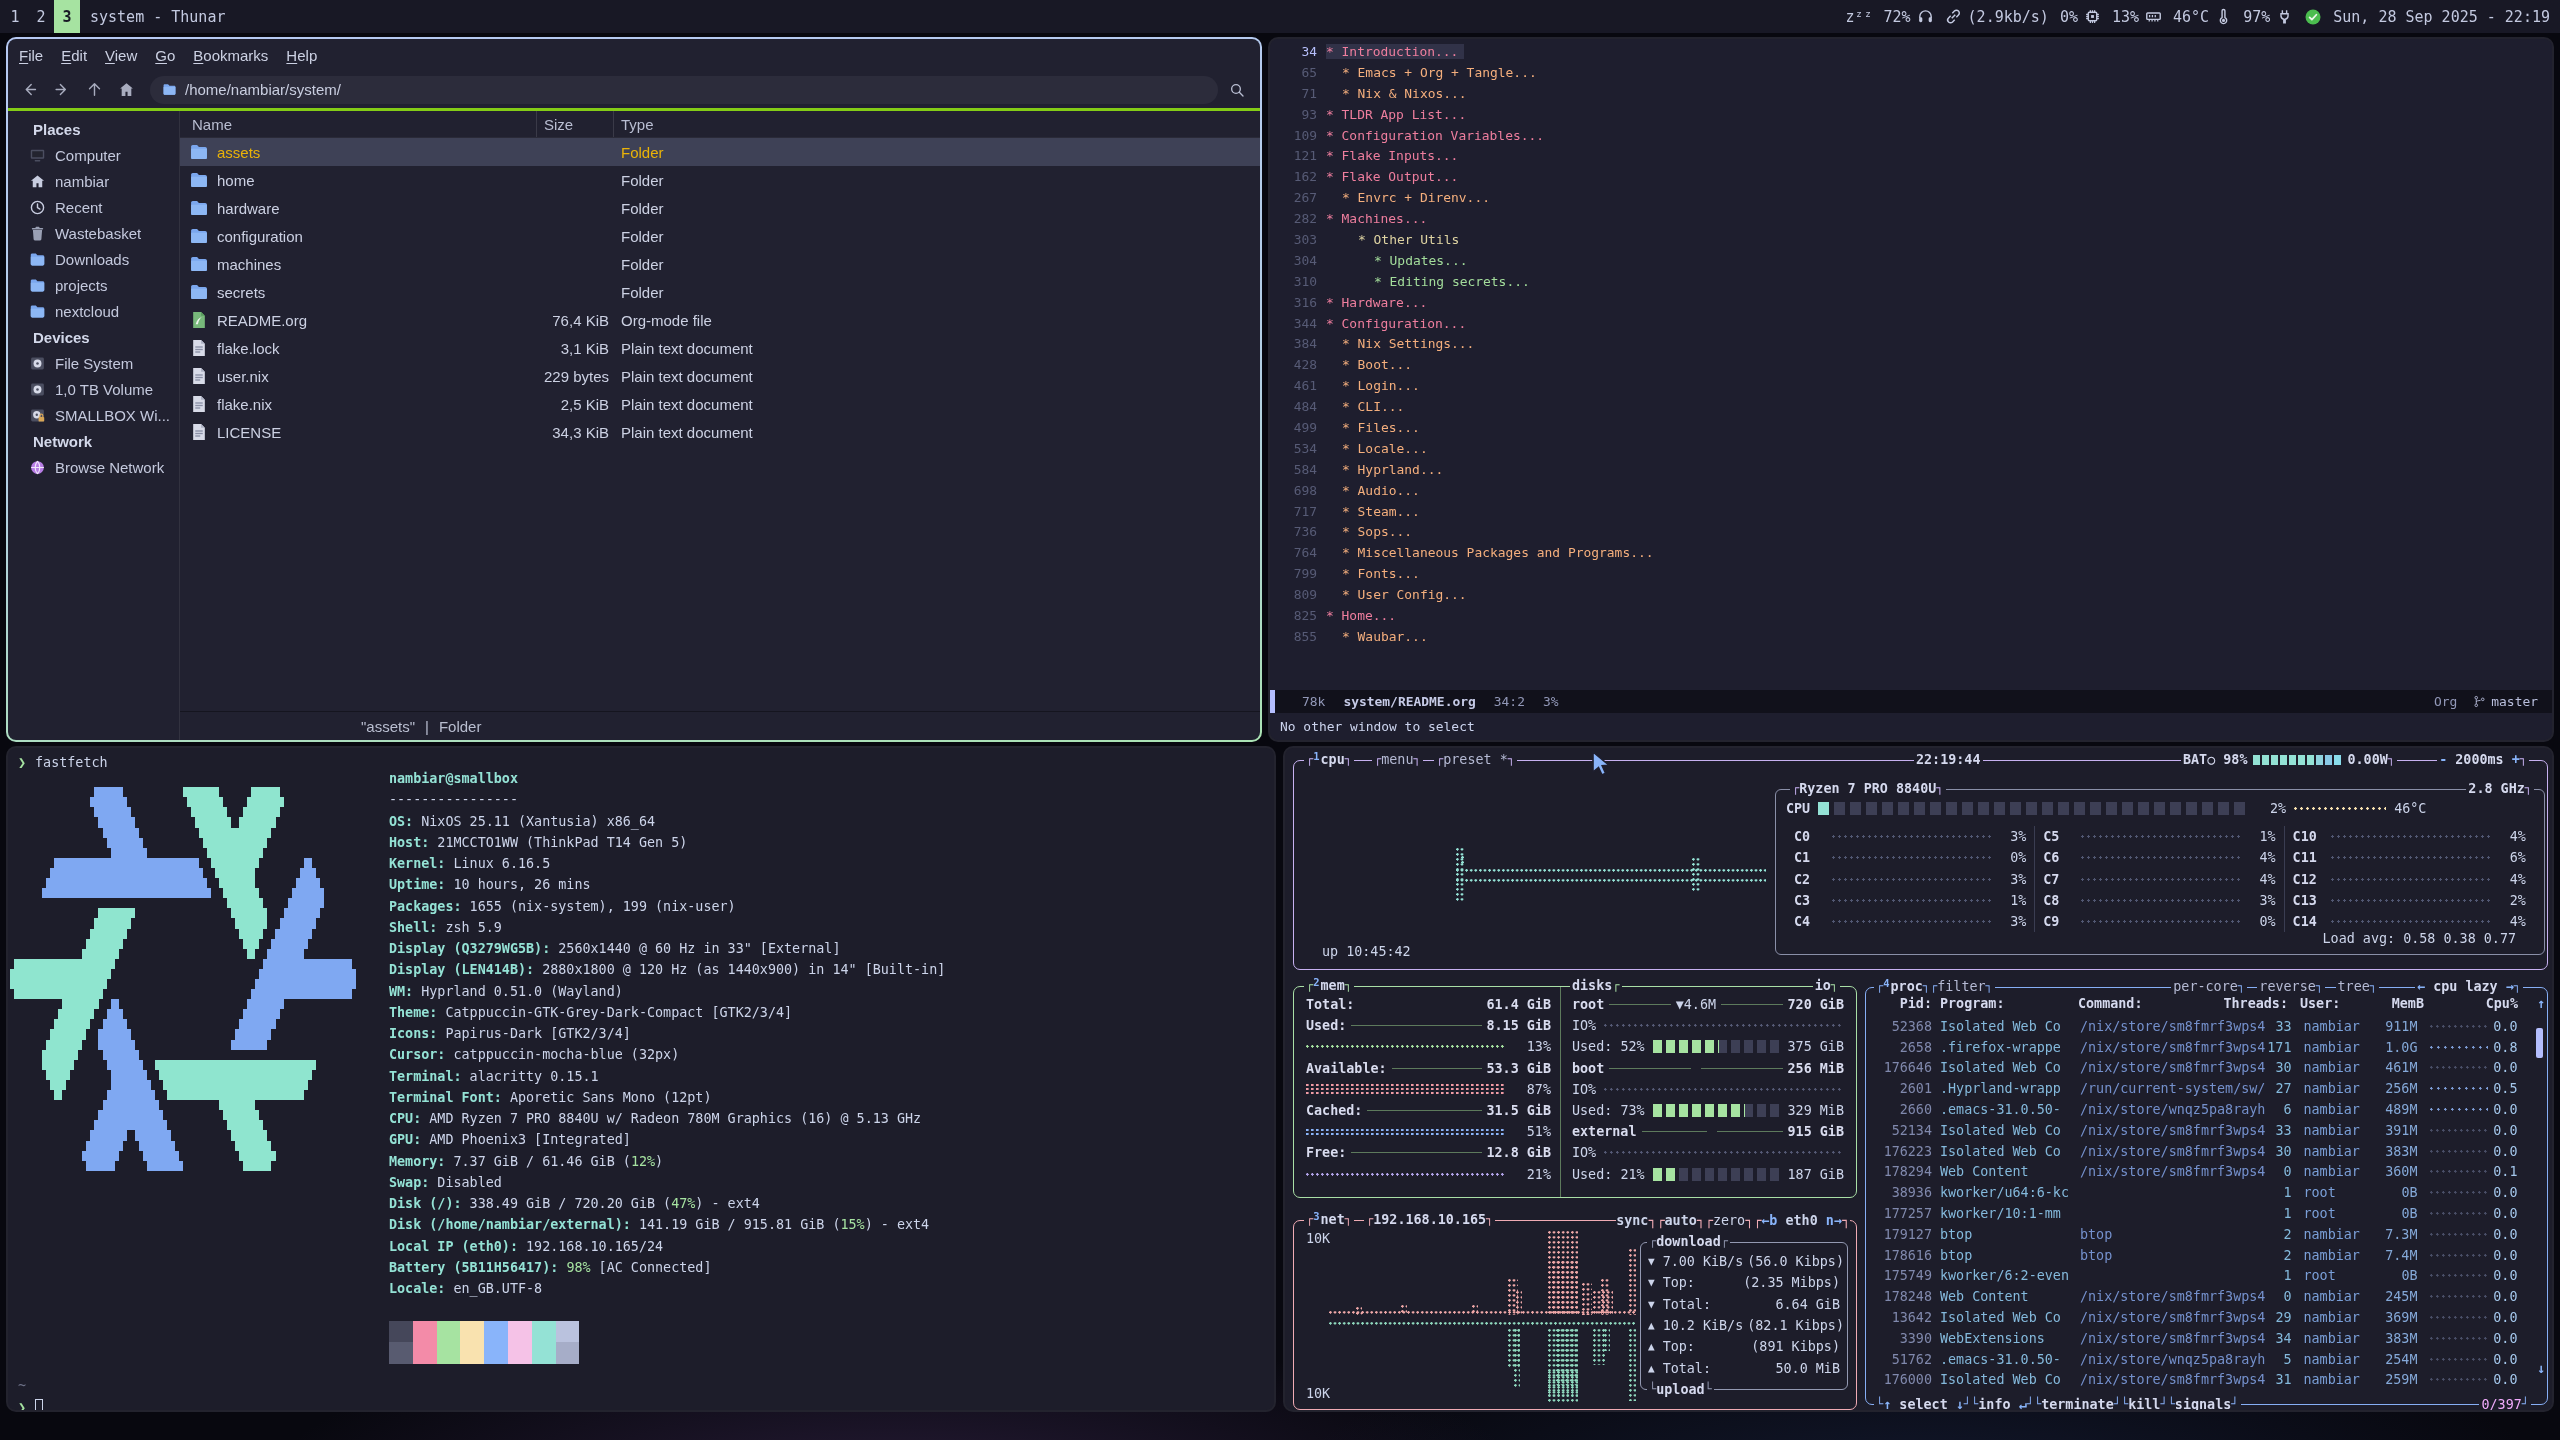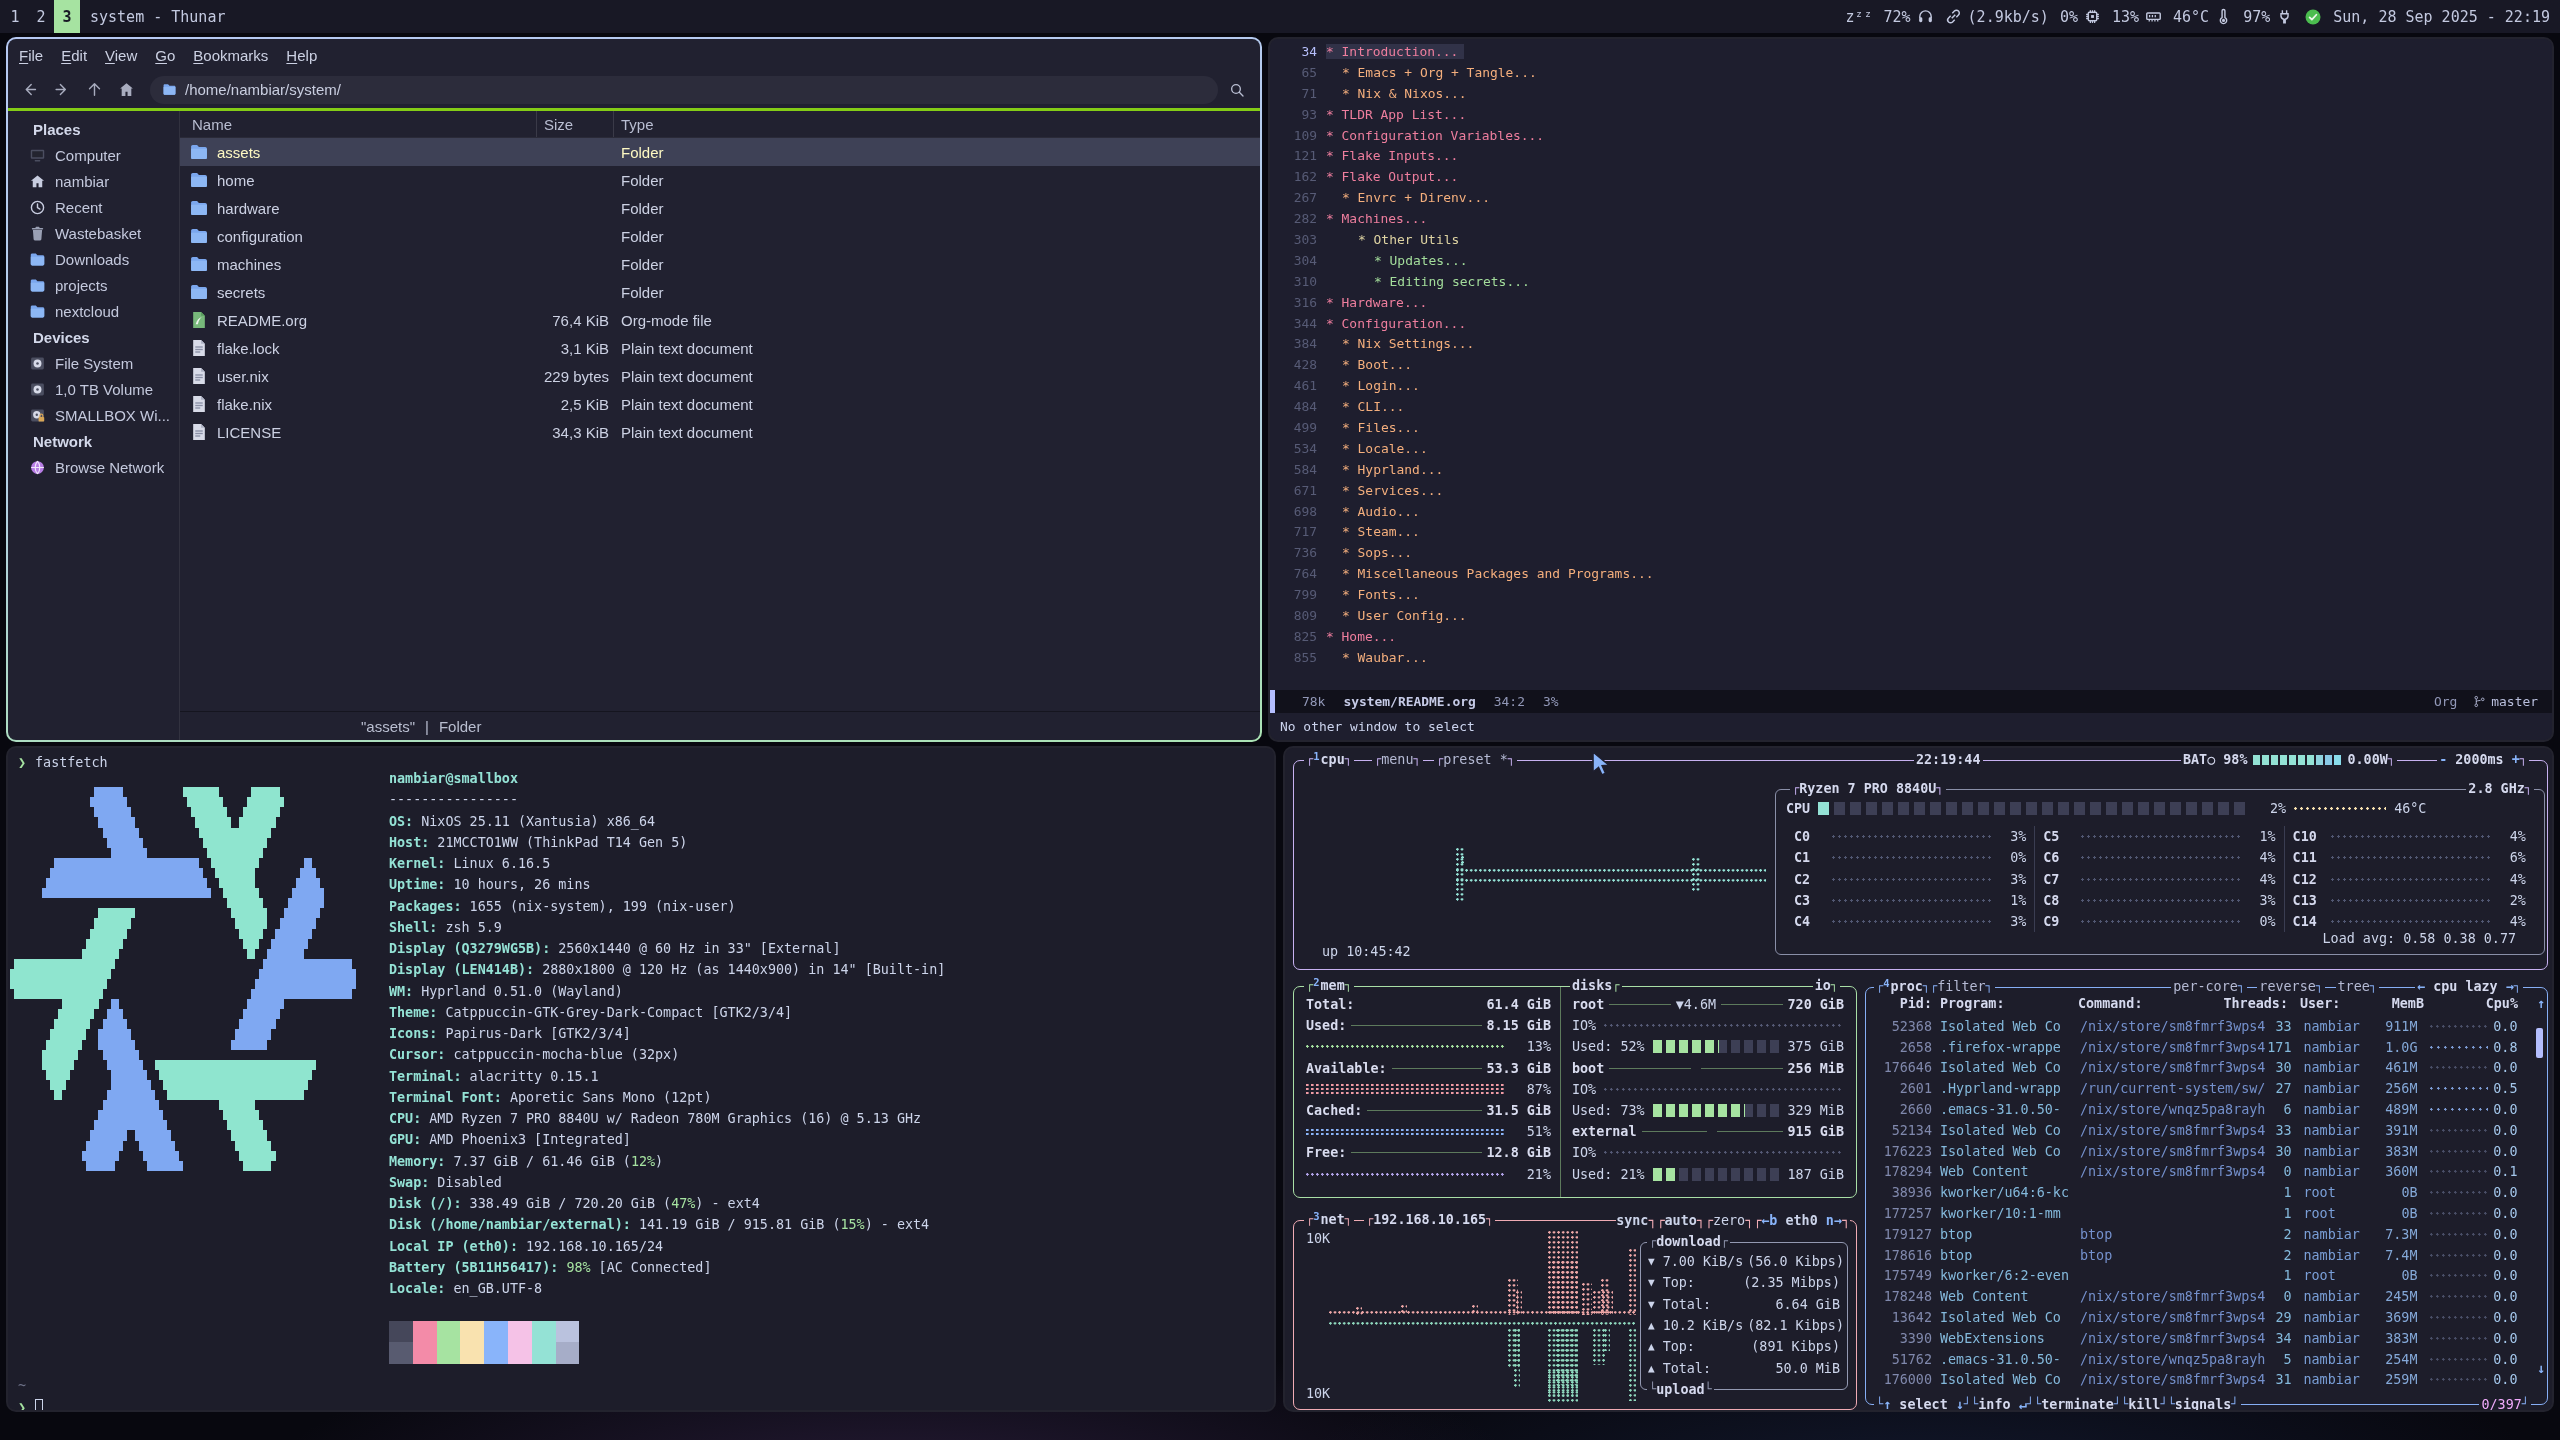--- a/index.html
+++ b/index.html
@@ -55,21 +55,21 @@
 .tsb-row.sitem{padding-left:21px;color:#c4c9dd;gap:9px}
 .tsb-row .si{width:17px;height:17px;flex-shrink:0}
 .tsb-row .slabel{white-space:nowrap;overflow:hidden}
 .tview{flex:1;border-left:1px solid #32323f;display:flex;flex-direction:column;min-width:0}
 .thead{height:27px;display:flex;align-items:center;font-size:15px;color:#b9bed2;border-bottom:1px solid #2a2a38}
 .thead .hname{width:357px;padding-left:12px;border-right:1px solid #3a3a48;height:100%;display:flex;align-items:center}
 .thead .hsize{width:77px;padding-right:6px;border-right:1px solid #3a3a48;height:100%;display:flex;align-items:center;justify-content:flex-start;padding-left:7px}
 .thead .htype{flex:1;padding-left:7px}
 .tlist{flex:1;position:relative}
 .trow{height:28px;display:flex;align-items:center;font-size:15px;color:#ccd1e3}
-.trow[data-sel="1"]{background:#3e4156;color:#fef9c3}
+.trow[data-sel="1"]{background:#3e4156;color:#eab308}
 .trow .fico{width:20px;height:20px;margin-left:9px;flex-shrink:0}
 .trow .fname{margin-left:8px;width:320px;white-space:nowrap;overflow:hidden}
 .trow .fsize{width:77px;text-align:right;padding-right:5px;color:inherit}
 .trow .ftype{padding-left:7px}
 .tstatus{height:29px;border-top:1px solid #15151f;display:flex;align-items:center;font-size:15px;color:#b9bed0;gap:10px;padding-left:181px}
 
 
 #emacs .win{background:#1e1e2e;display:flex;flex-direction:column;font-family:"DejaVu Sans Mono",monospace}
 .ebuf{flex:1;padding-top:2px;padding-left:16px;overflow:hidden}
 .eline{height:20.9px;display:flex;align-items:center;white-space:pre;font-size:12.95px}
@@ -687,24 +687,20 @@
         <span class="lnum">499</span>
         <span class="etext" data-lv="2">* Files...</span>
       </div>
         <div class="eline">
         <span class="lnum">534</span>
         <span class="etext" data-lv="2">* Locale...</span>
       </div>
         <div class="eline">
         <span class="lnum">584</span>
         <span class="etext" data-lv="2">* Hyprland...</span>
-      </div>
-        <div class="eline">
-        <span class="lnum">671</span>
-        <span class="etext" data-lv="2">* Services...</span>
       </div>
         <div class="eline">
         <span class="lnum">698</span>
         <span class="etext" data-lv="2">* Audio...</span>
       </div>
         <div class="eline">
         <span class="lnum">717</span>
         <span class="etext" data-lv="2">* Steam...</span>
       </div>
         <div class="eline">

